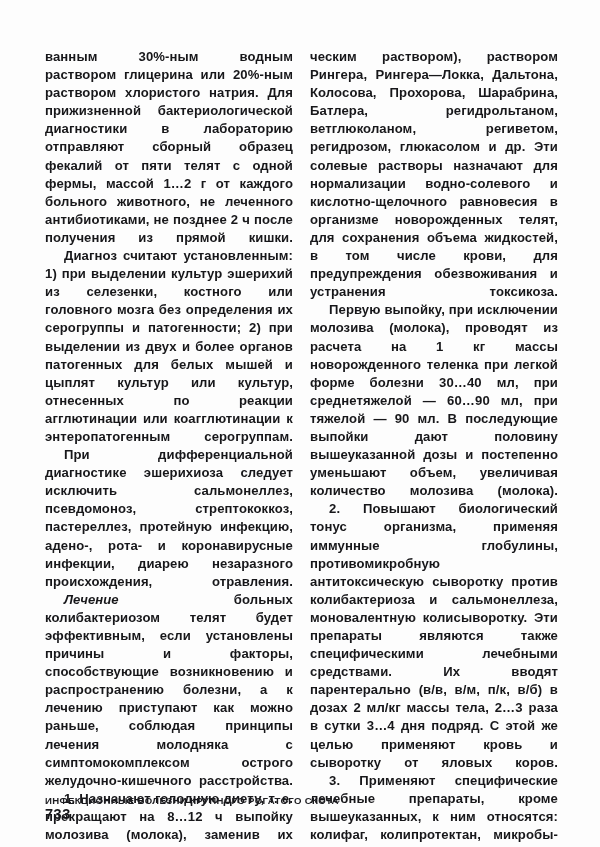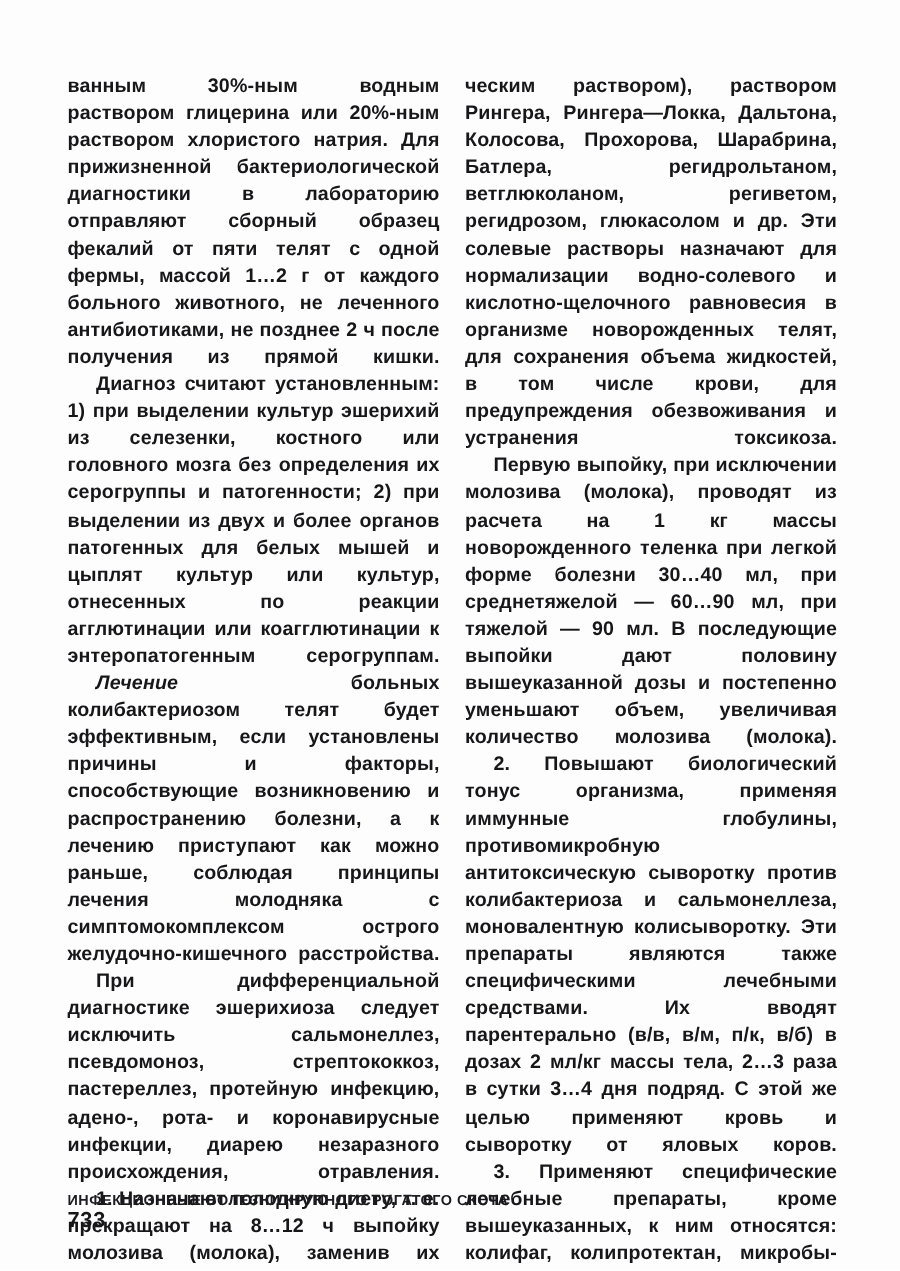--- a/index.html
+++ b/index.html
@@ -84,22 +84,22 @@
 </head>
 <body>
 
 <div class="page">
 
   <div class="columns">
 
     <div class="col">
       <p class="cont lastfull">ванным 30%-ным водным раствором глицерина или 20%-ным раствором хлористого натрия. Для прижизненной бактериологической диагностики в лабораторию отправляют сборный образец фекалий от пяти телят с одной фермы, массой 1…2 г от каждого больного животного, не леченного антибиотиками, не позднее 2 ч после получения из прямой кишки.</p>
       <p class="indent lastfull">Диагноз считают установленным: 1) при выделении культур эшерихий из селезенки, костного или головного мозга без определения их серогруппы и патогенности; 2) при выделении из двух и более органов патогенных для белых мышей и цыплят культур или культур, отнесенных по реакции агглютинации или коагглютинации к энтеропатогенным серогруппам.</p>
+      <p class="indent lastfull">При дифференциальной диагностике эшерихиоза следует исключить сальмонеллез, псевдомоноз, стрептококкоз, пастереллез, протейную инфекцию, адено-, рота- и коронавирусные инфекции, диарею незаразного происхождения, отравления.</p>
       <p class="indent lastfull"><i>Лечение</i><span> больных колибактериозом телят будет эффективным, если установлены причины и факторы, способствующие возникновению и распространению болезни, а к лечению приступают как можно раньше, соблюдая принципы лечения молодняка с симптомокомплексом острого желудочно-кишечного расстройства.</span></p>
-      <p class="indent lastfull">При дифференциальной диагностике эшерихиоза следует исключить сальмонеллез, псевдомоноз, стрептококкоз, пастереллез, протейную инфекцию, адено-, рота- и коронавирусные инфекции, диарею незаразного происхождения, отравления.</p>
       <p class="indent lastfull">1. Назначают голодную диету, т. е. прекращают на 8…12 ч выпойку молозива (молока), заменив их электролитическими растворами: 0,85%-ным раствором хлористого натрия (физиологи-</p>
     </div>
 
     <div class="col">
       <p class="cont lastfull">ческим раствором), раствором Рингера, Рингера—Локка, Дальтона, Колосова, Прохорова, Шарабрина, Батлера, регидрольтаном, ветглюколаном, региветом, регидрозом, глюкасолом и др. Эти солевые растворы назначают для нормализации водно-солевого и кислотно-щелочного равновесия в организме новорожденных телят, для сохранения объема жидкостей, в том числе крови, для предупреждения обезвоживания и устранения токсикоза.</p>
       <p class="indent lastfull">Первую выпойку, при исключении молозива (молока), проводят из расчета на 1 кг массы новорожденного теленка при легкой форме болезни 30…40 мл, при среднетяжелой — 60…90 мл, при тяжелой — 90 мл. В последующие выпойки дают половину вышеуказанной дозы и постепенно уменьшают объем, увеличивая количество молозива (молока).</p>
       <p class="indent lastfull">2. Повышают биологический тонус организма, применяя иммунные глобулины, противомикробную антитоксическую сыворотку против колибактериоза и сальмонеллеза, моновалентную колисыворотку. Эти препараты являются также специфическими лечебными средствами. Их вводят парентерально (в/в, в/м, п/к, в/б) в дозах 2 мл/кг массы тела, 2…3 раза в сутки 3…4 дня подряд. С этой же целью применяют кровь и сыворотку от яловых коров.</p>
       <p class="indent lastfull">3. Применяют специфические лечебные препараты, кроме вышеуказанных, к ним относятся: колифаг, колипротектан, микробы-антагонисты (препараты, приготовленные из молочнокислых бактерий: АБК, ПАБК, бифидумбактерин, бификол и др.), другие пробиотики; антибиотики тетрациклиновой и неомициновой группы, действующие на грамотрицательную микрофлору. Используют также синтомицин, левомицетин, ампициллин, гентамицин, сульфаниламидные и нитрофурановые препараты. Суточная доза сульфаниламидных препаратов (норсульфазол, этазол, сульфадимезин</p>
     </div>
 

